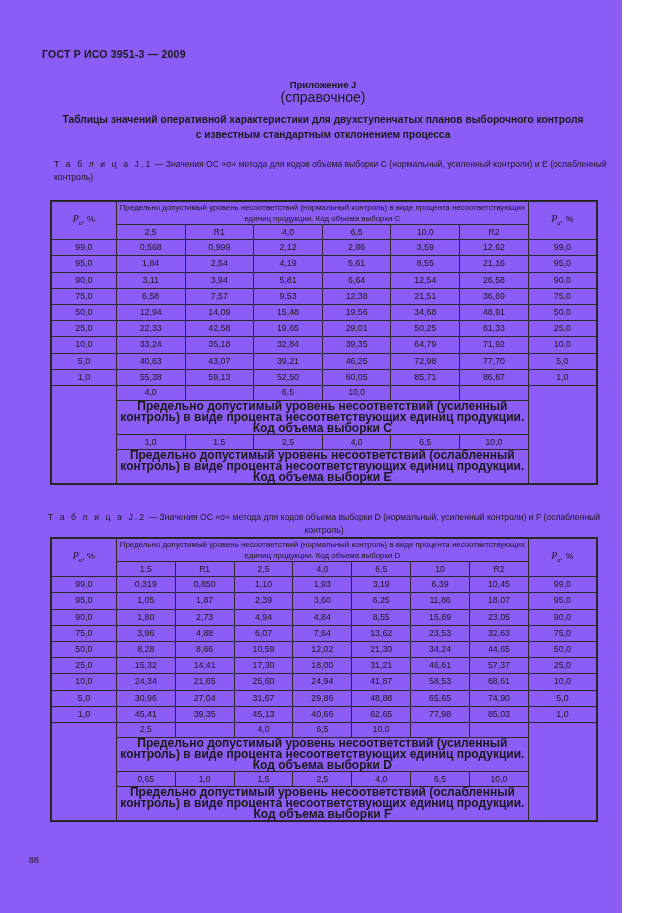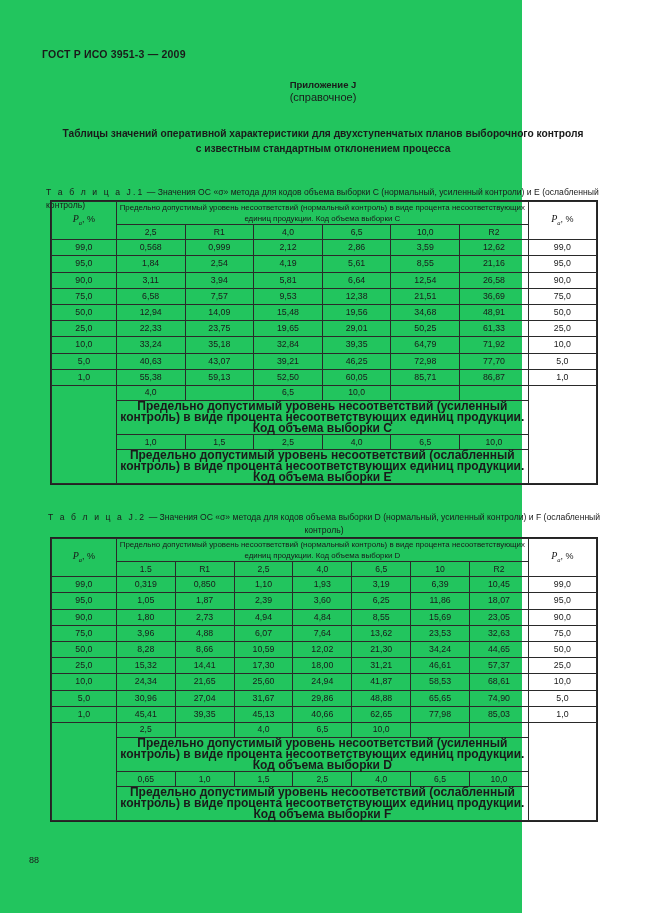--- a/index.html
+++ b/index.html
@@ -11,23 +11,23 @@
     width: 646px;
     height: 913px;
     font-family: "Liberation Sans", sans-serif;
     color: #1a1a1a;
     position: relative;
     overflow: hidden;
   }
   .page {
     position: absolute;
     left: 0; top: 0;
-    width: 522px;
+    width: 622px;
     height: 913px;
-    background: #22c55e;
+    background: #8b5cf6;
   }
   .std-header {
     position: absolute;
     left: 42px;
     top: 48px;
     font-size: 10.5px;
     font-weight: bold;
     letter-spacing: 0.2px;
     white-space: nowrap;
   }
@@ -36,26 +36,26 @@
     left: 0;
     top: 78px;
     width: 646px;
     text-align: center;
     font-size: 9.5px;
     font-weight: bold;
     line-height: 13px;
   }
   .annex-sub {
     font-weight: normal;
-    font-size: 11px;
+    font-size: 14px;
   }
   .main-title {
     position: absolute;
     left: 62px;
-    top: 126px;
+    top: 112px;
     width: 522px;
     text-align: center;
     font-size: 10.2px;
     font-weight: bold;
     line-height: 15px;
   }
   .tbl-caption {
     position: absolute;
     font-size: 8.6px;
     line-height: 12.5px;
@@ -145,21 +145,21 @@
 
   <div class="std-header">ГОСТ Р ИСО 3951-3 — 2009</div>
 
   <div class="annex-block">
     <div>Приложение J</div>
     <div class="annex-sub">(справочное)</div>
   </div>
 
   <div class="main-title">Таблицы значений оперативной характеристики для двухступенчатых планов выборочного контроля с известным стандартным отклонением процесса</div>
 
-  <div class="tbl-caption" style="top:186px;">
+  <div class="tbl-caption" style="top:158px;margin-left:8px;">
     <span class="spaced">Т а б л и ц а  J.1</span><span> — Значения ОС «σ» метода  для  кодов  объема  выборки C  (нормальный, усиленный контроли) и E (ослабленный контроль)</span>
   </div>
 
   <div class="tbl-wrap" style="top:200px;">
     <table class="grid" id="grid-j1">
       <colgroup>
         <col style="width:11.9%">
         <col style="width:12.6%">
           <col style="width:12.6%">
           <col style="width:12.6%">
@@ -228,21 +228,21 @@
             <td>14,09</td>
             <td>15,48</td>
             <td>19,56</td>
             <td>34,68</td>
             <td>48,91</td>
             <td>50,0</td>
           </tr>
           <tr class="data">
             <td>25,0</td>
             <td>22,33</td>
-            <td>23,75</td>
+            <td>42,58</td>
             <td>19,65</td>
             <td>29,01</td>
             <td>50,25</td>
             <td>61,33</td>
             <td>25,0</td>
           </tr>
           <tr class="data">
             <td>10,0</td>
             <td>33,24</td>
             <td>35,18</td>

